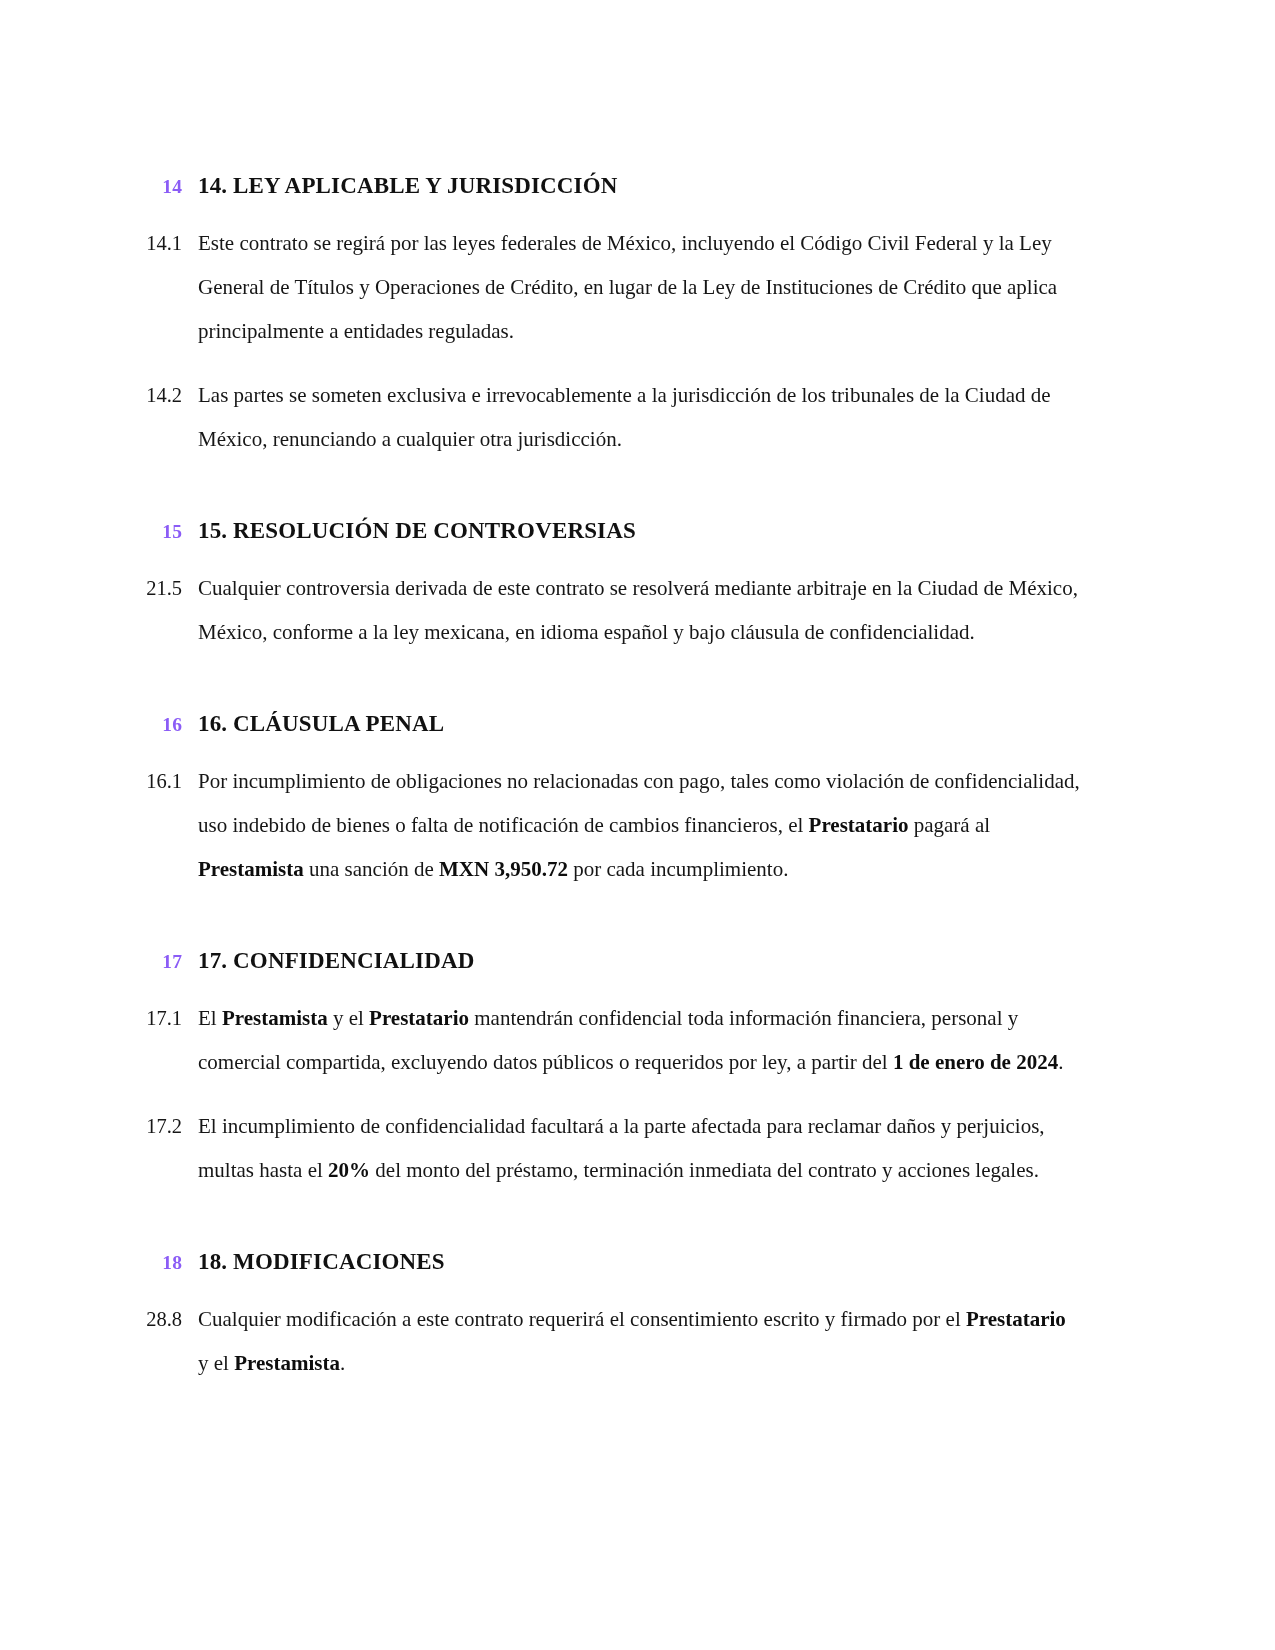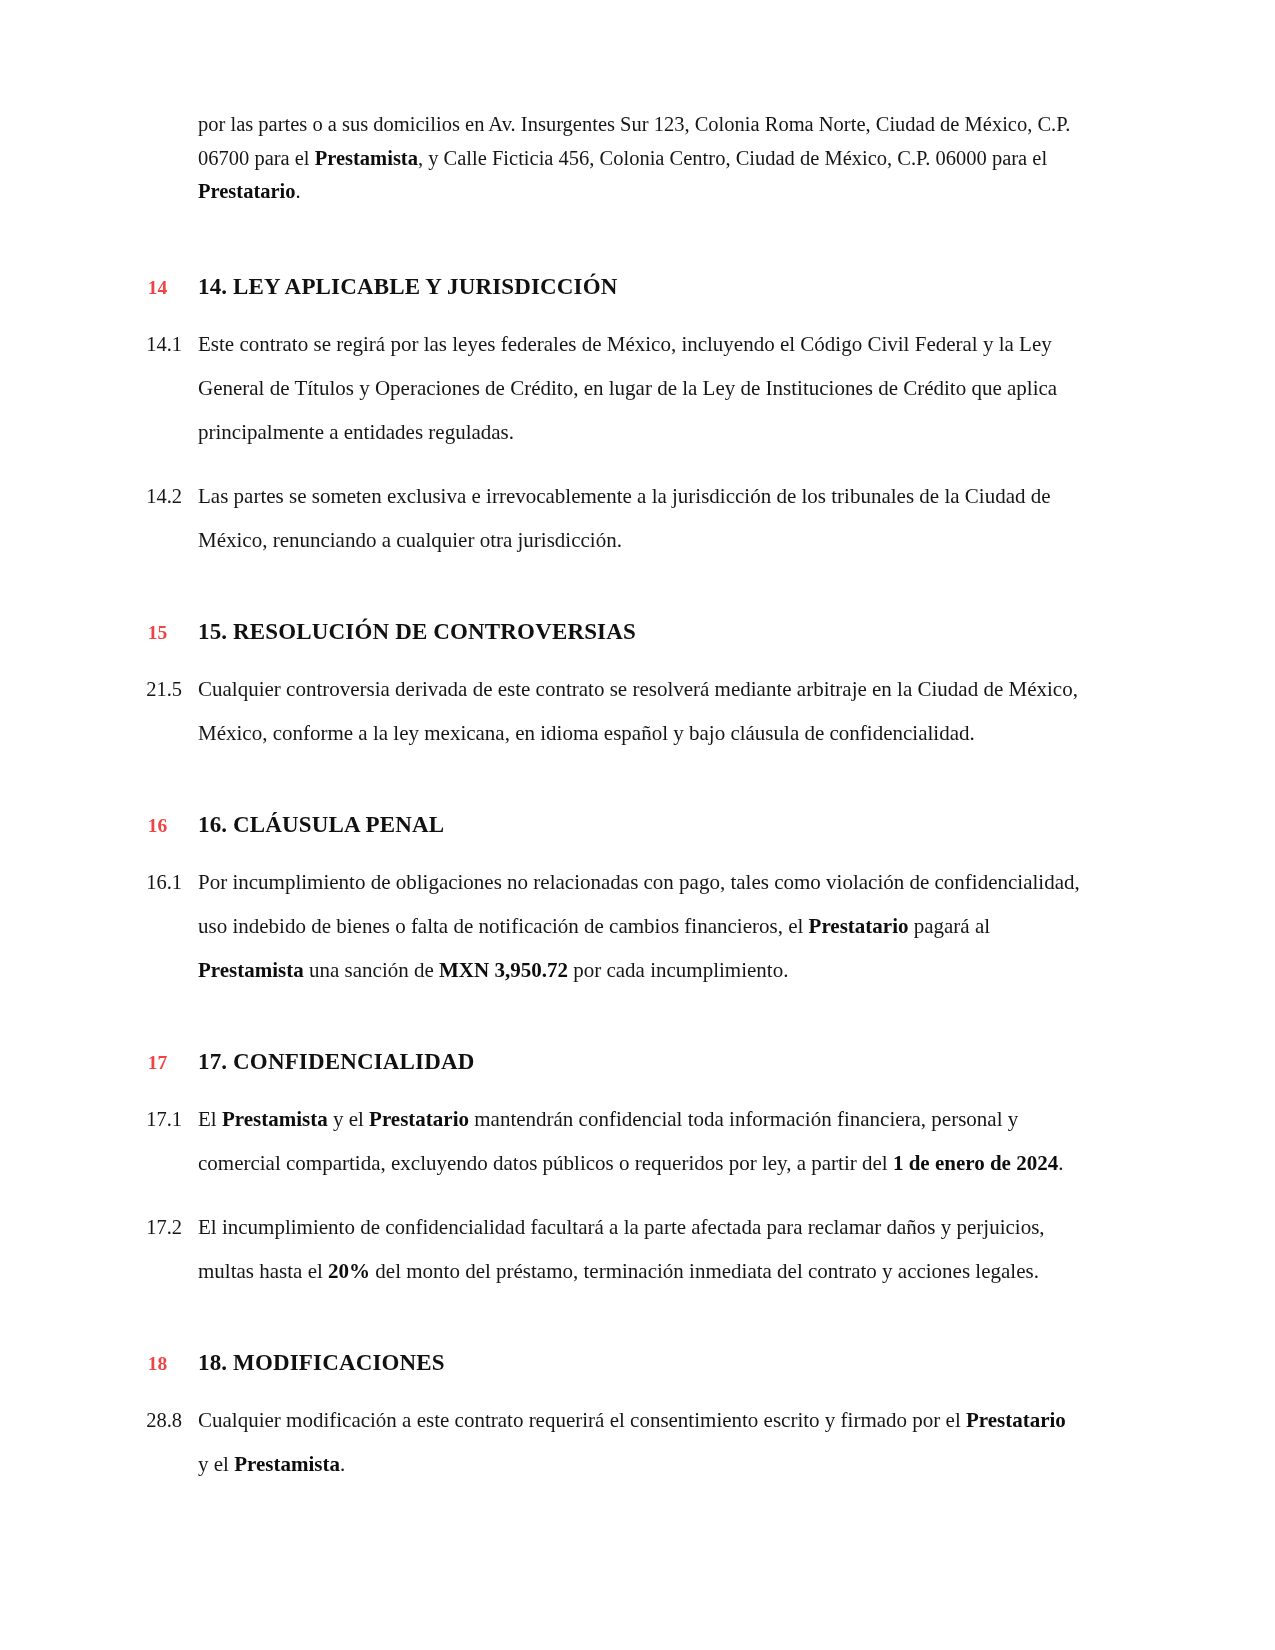--- a/index.html
+++ b/index.html
@@ -46,25 +46,25 @@
 
   
   .heading-row {
     display: flex;
     align-items: baseline;
     margin-bottom: 16px;
   }
   .heading-num {
     width: 49px;
     flex: 0 0 49px;
-    text-align: center;
+    text-align: right;
     font-weight: bold;
     font-size: 19.5px;
     line-height: 28px;
-    color: #ef4444;
+    color: #8b5cf6;
     letter-spacing: 0.1px;
   }
   .heading-title {
     padding-left: 16px;
     font-weight: bold;
     font-size: 23px;
     line-height: 28px;
     color: #111111;
     letter-spacing: 0.15px;
   }
@@ -97,21 +97,20 @@
   }
   
   .clause-text, .intro-para { white-space: normal; }
 </style>
 </head>
 <body>
 
 <div class="page">
   <div class="doc-body">
 
-    <p class="intro-para">por las partes o a sus domicilios en Av. Insurgentes Sur 123, Colonia Roma Norte, Ciudad de México, C.P. 06700 para el <b>Prestamista</b>, y Calle Ficticia 456, Colonia Centro, Ciudad de México, C.P. 06000 para el <b>Prestatario</b>.</p>
 
     <div>
         <div class="section first-section">
           <div class="heading-row">
             <div class="heading-num">14</div>
             <div class="heading-title">14. LEY APLICABLE Y JURISDICCIÓN</div>
           </div>
           <div class="clause-row">
             <div class="clause-num">14.1</div>
             <div class="clause-text">Este contrato se regirá por las leyes federales de México, incluyendo el Código Civil Federal y la Ley General de Títulos y Operaciones de Crédito, en lugar de la Ley de Instituciones de Crédito que aplica principalmente a entidades reguladas.</div>

